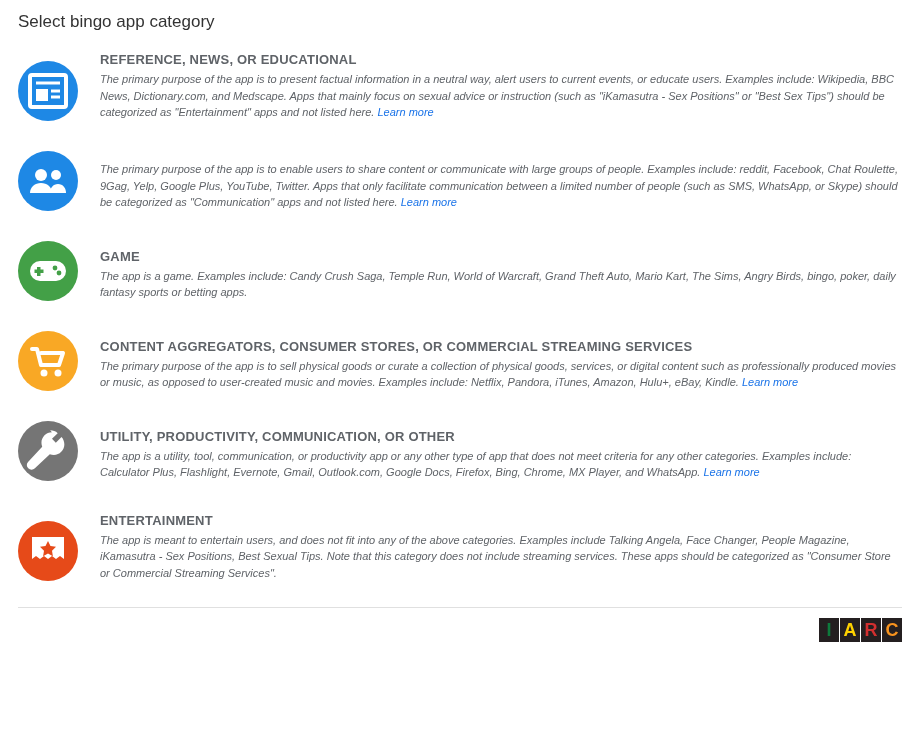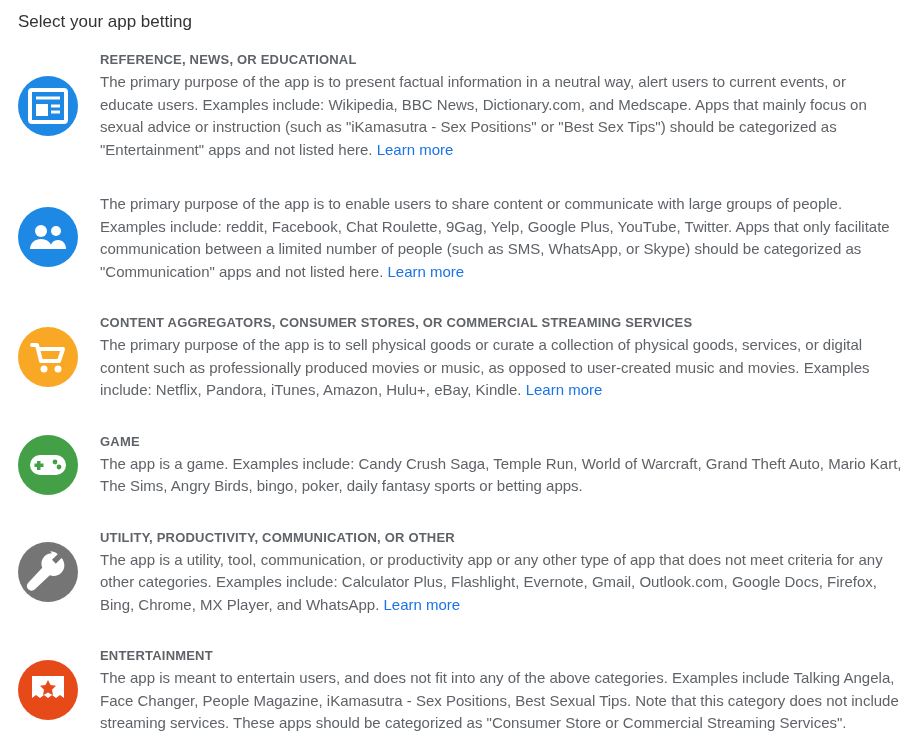--- a/index.html
+++ b/index.html
@@ -17,21 +17,21 @@
     font-weight: 400;
     margin-bottom: 18px;
   }
   .category-list {
     display: flex;
     flex-direction: column;
     gap: 30px;
   }
   .category-item {
     display: flex;
-    align-items: center;
+    align-items: flex-end;
     gap: 22px;
     cursor: pointer;
   }
   .icon-wrap {
     flex: 0 0 60px;
     height: 60px;
     border-radius: 50%;
     display: flex;
     align-items: center;
     justify-content: center;
@@ -40,23 +40,24 @@
   .content { flex: 1; padding-top: 2px; }
   .cat-title {
     font-size: 13px;
     font-weight: 700;
     color: #5f6368;
     letter-spacing: 0.2px;
     text-transform: uppercase;
     margin-bottom: 4px;
   }
   .cat-desc {
-    font-size: 15px;
+    font-size: 11px;
     line-height: 1.5;
     color: #5f6368;
+    font-style: italic;
   }
   .learn-more {
     color: #1a73e8;
     text-decoration: none;
     cursor: pointer;
   }
   .footer {
     margin-top: 26px;
     border-top: 1px solid #e0e0e0;
     padding-top: 10px;
@@ -74,21 +75,21 @@
     align-items: center;
     justify-content: center;
     font-family: Arial, Helvetica, sans-serif;
     font-weight: 700;
     font-size: 18px;
   }
 </style>
 </head>
 <body>
 
-<h1 class="page-title">Select your app betting</h1>
+<h1 class="page-title">Select bingo app category</h1>
 
 <div class="category-list" id="category-list">
     <div class="category-item">
       <div class="icon-wrap" style="background: rgb(30, 136, 229);">
         <svg width="60" height="60" viewBox="0 0 60 60">
           <use href="#icon-reference"></use>
         </svg>
       </div>
       <div class="content">
         <div class="cat-title">REFERENCE, NEWS, OR EDUCATIONAL</div>
@@ -99,39 +100,39 @@
       <div class="icon-wrap" style="background: rgb(30, 136, 229);">
         <svg width="60" height="60" viewBox="0 0 60 60">
           <use href="#icon-social"></use>
         </svg>
       </div>
       <div class="content">
         <div class="cat-desc"><span>The primary purpose of the app is to enable users to share content or communicate with large groups of people. Examples include: reddit, Facebook, Chat Roulette, 9Gag, Yelp, Google Plus, YouTube, Twitter. Apps that only facilitate communication between a limited number of people (such as SMS, WhatsApp, or Skype) should be categorized as "Communication" apps and not listed here.</span> <a class="learn-more">Learn more</a></div>
       </div>
     </div>
     <div class="category-item">
+      <div class="icon-wrap" style="background: rgb(67, 160, 71);">
+        <svg width="60" height="60" viewBox="0 0 60 60">
+          <use href="#icon-game"></use>
+        </svg>
+      </div>
+      <div class="content">
+        <div class="cat-title">GAME</div>
+        <div class="cat-desc"><span>The app is a game. Examples include: Candy Crush Saga, Temple Run, World of Warcraft, Grand Theft Auto, Mario Kart, The Sims, Angry Birds, bingo, poker, daily fantasy sports or betting apps.</span></div>
+      </div>
+    </div>
+    <div class="category-item">
       <div class="icon-wrap" style="background: rgb(249, 168, 37);">
         <svg width="60" height="60" viewBox="0 0 60 60">
           <use href="#icon-cart"></use>
         </svg>
       </div>
       <div class="content">
         <div class="cat-title">CONTENT AGGREGATORS, CONSUMER STORES, OR COMMERCIAL STREAMING SERVICES</div>
         <div class="cat-desc"><span>The primary purpose of the app is to sell physical goods or curate a collection of physical goods, services, or digital content such as professionally produced movies or music, as opposed to user-created music and movies. Examples include: Netflix, Pandora, iTunes, Amazon, Hulu+, eBay, Kindle.</span> <a class="learn-more">Learn more</a></div>
-      </div>
-    </div>
-    <div class="category-item">
-      <div class="icon-wrap" style="background: rgb(67, 160, 71);">
-        <svg width="60" height="60" viewBox="0 0 60 60">
-          <use href="#icon-game"></use>
-        </svg>
-      </div>
-      <div class="content">
-        <div class="cat-title">GAME</div>
-        <div class="cat-desc"><span>The app is a game. Examples include: Candy Crush Saga, Temple Run, World of Warcraft, Grand Theft Auto, Mario Kart, The Sims, Angry Birds, bingo, poker, daily fantasy sports or betting apps.</span></div>
       </div>
     </div>
     <div class="category-item">
       <div class="icon-wrap" style="background: rgb(117, 117, 117);">
         <svg width="60" height="60" viewBox="0 0 60 60">
           <use href="#icon-utility"></use>
         </svg>
       </div>
       <div class="content">
         <div class="cat-title">UTILITY, PRODUCTIVITY, COMMUNICATION, OR OTHER</div>

